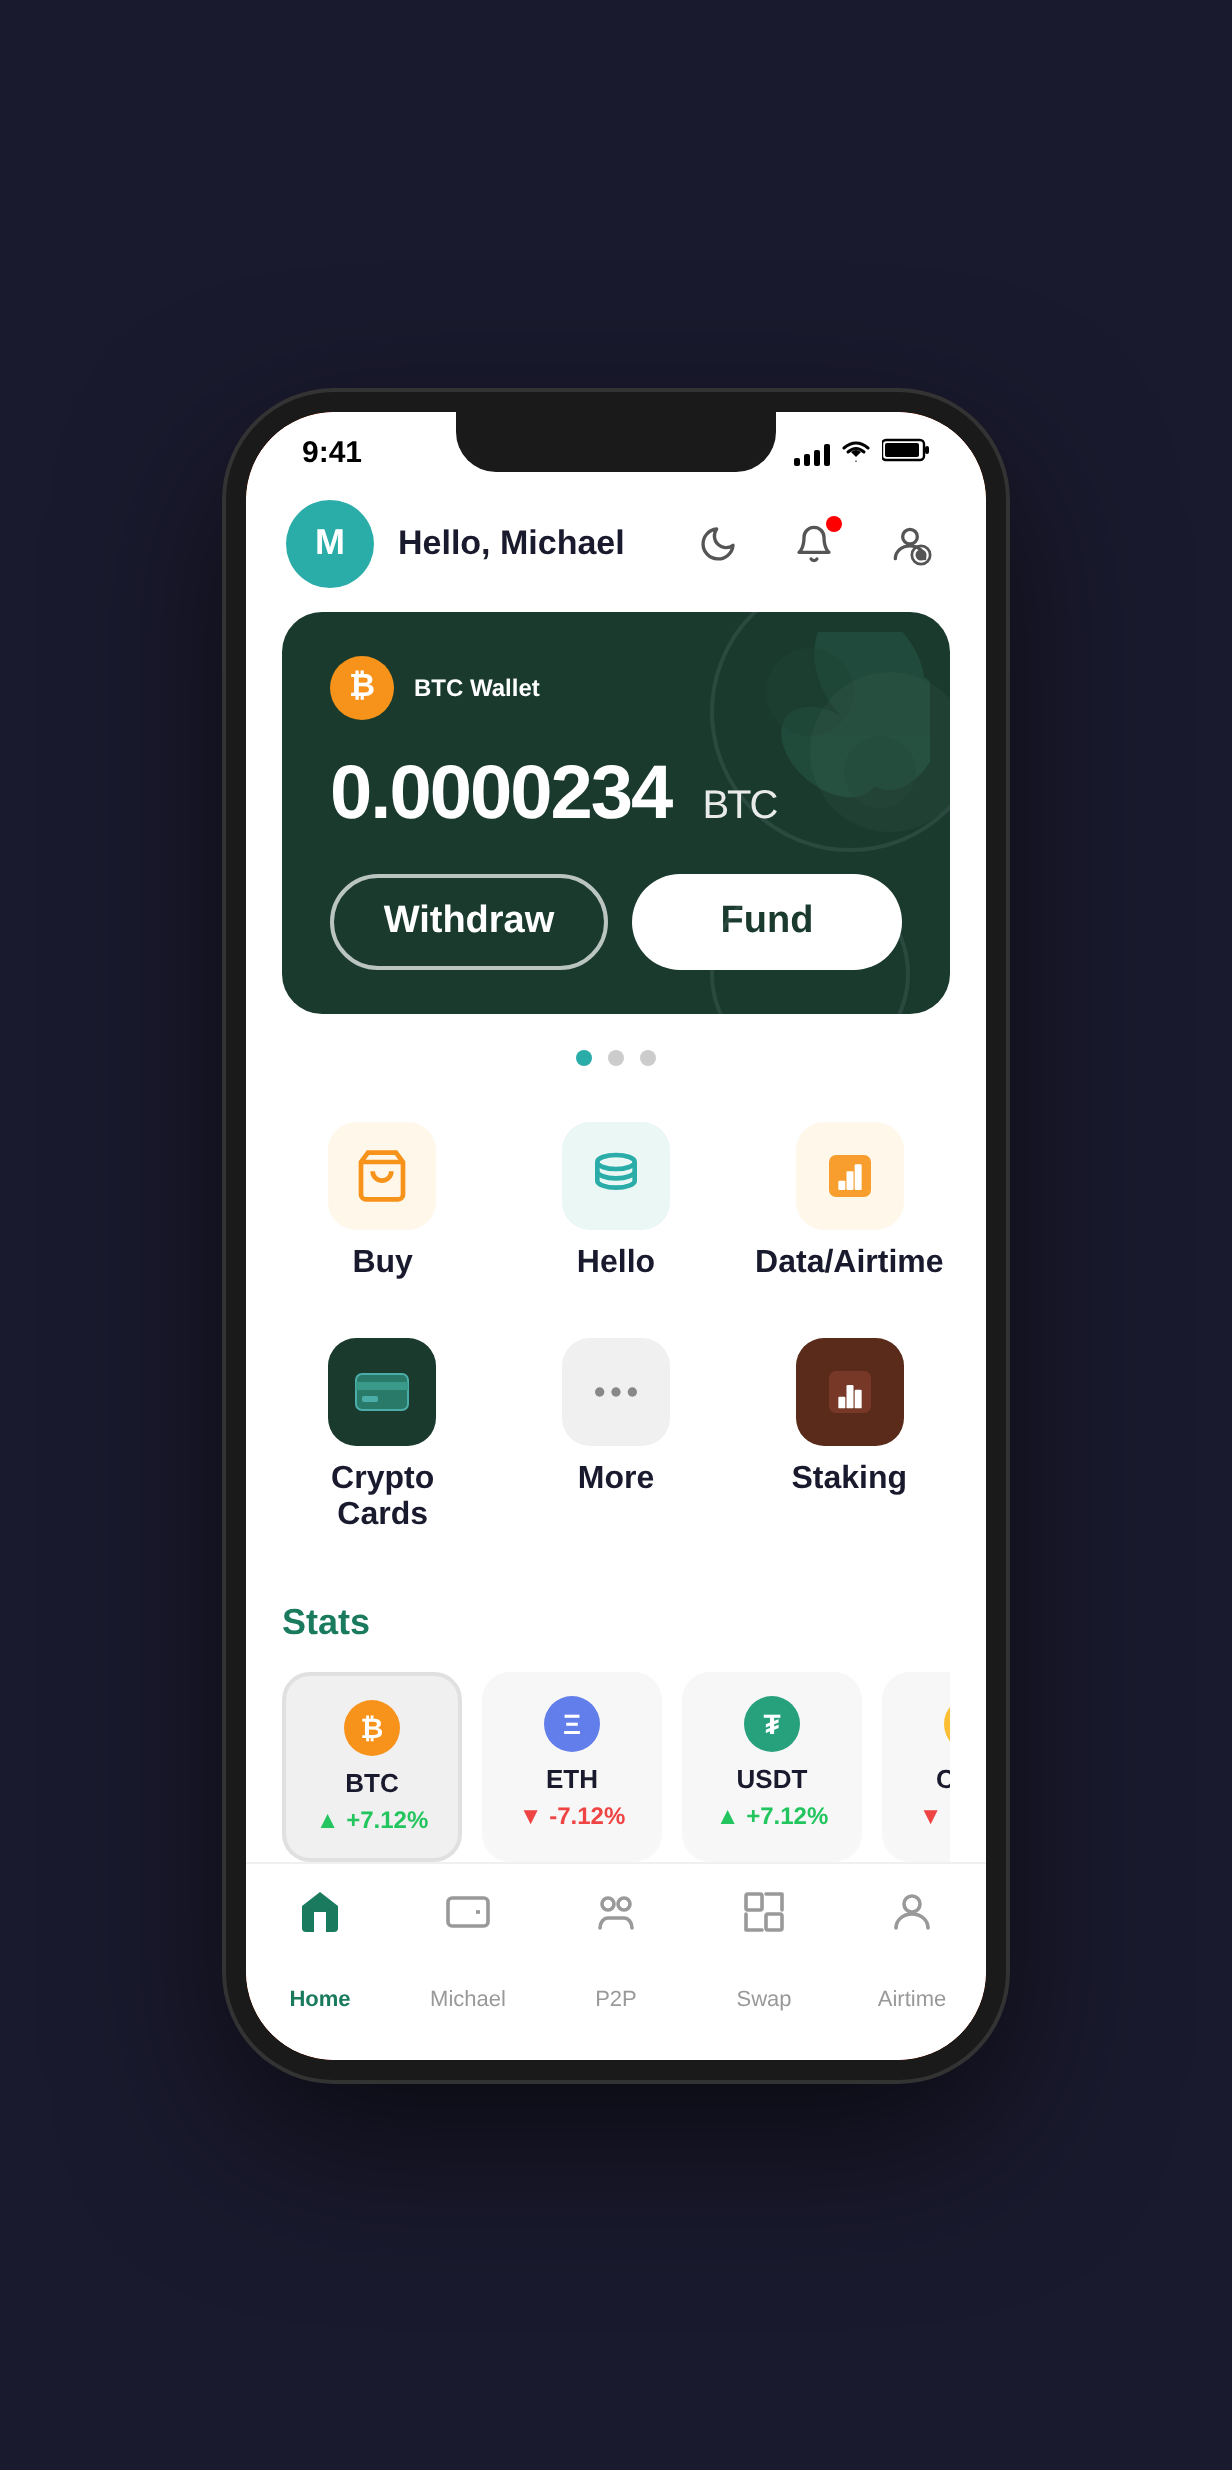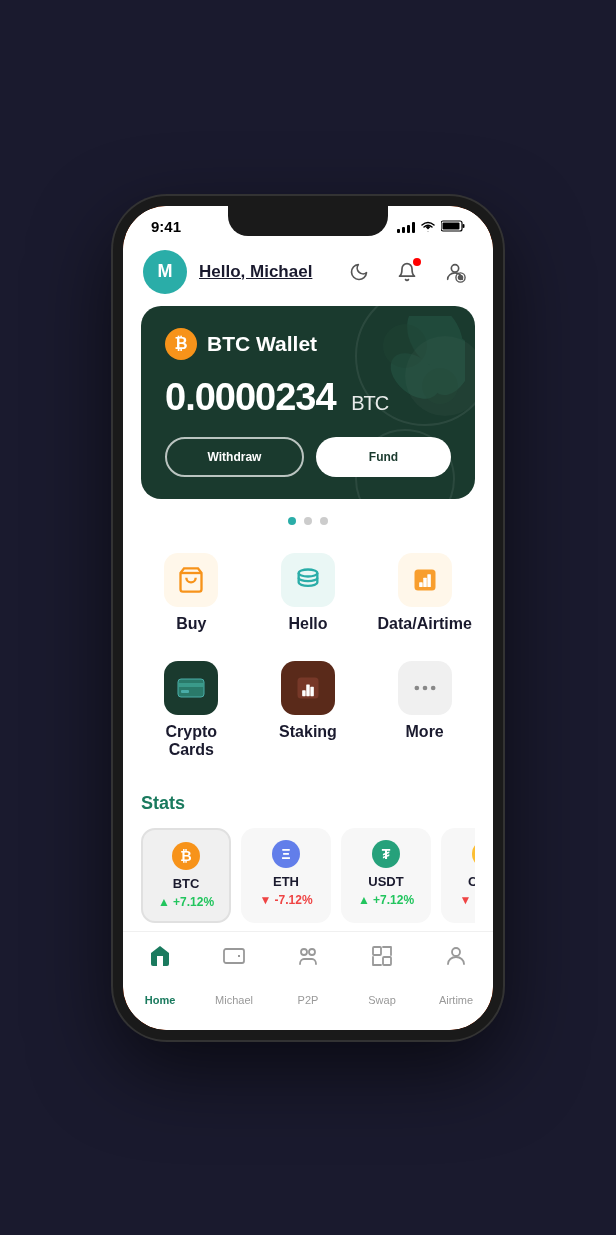--- a/index.html
+++ b/index.html
@@ -103,21 +103,20 @@
       font-weight: 700;
       font-size: 18px;
       flex-shrink: 0;
     }
     .greeting {
       flex: 1;
       margin-left: 12px;
       font-size: 17px;
       font-weight: 600;
       color: #1a1a2e;
-      text-decoration: underline;
     }
     .header-actions {
       display: flex;
       gap: 12px;
       align-items: center;
     }
     .header-icon-btn {
       width: 36px;
       height: 36px;
       border-radius: 50%;
@@ -191,21 +190,21 @@
       border-radius: 50%;
       display: flex;
       align-items: center;
       justify-content: center;
       color: white;
       font-size: 16px;
       font-weight: 700;
     }
     .wallet-label {
       color: #ffffff;
-      font-size: 21px;
+      font-size: 12px;
       font-weight: 600;
     }
     .wallet-balance {
       color: #ffffff;
       font-size: 38px;
       font-weight: 800;
       letter-spacing: -1px;
       margin-bottom: 8px;
       position: relative;
       z-index: 1;
@@ -218,21 +217,21 @@
     }
     .card-buttons {
       display: flex;
       gap: 12px;
       margin-top: 18px;
     }
     .card-btn {
       flex: 1;
       padding: 11px 0;
       border-radius: 30px;
-      font-size: 12px;
+      font-size: 19px;
       font-weight: 700;
       cursor: pointer;
       border: none;
     }
     .btn-withdraw {
       background: transparent;
       border: 2px solid rgba(255,255,255,0.7);
       color: #ffffff;
     }
     .btn-fund {
@@ -516,40 +515,40 @@
             <svg width="28" height="20" viewBox="0 0 28 20" fill="none">
               <rect x="1" y="1" width="26" height="18" rx="3" fill="#2a7a6a" stroke="#4aada8" stroke-width="1"></rect>
               <rect x="1" y="5" width="26" height="4" fill="#3a9a8a"></rect>
               <rect x="4" y="12" width="8" height="3" rx="1" fill="#4aada8"></rect>
             </svg>
           </div>
           <span class="action-label">Crypto<br>Cards</span>
         </div>
 
         <div class="action-item">
+          <div class="action-icon-wrap icon-more">
+            <svg width="28" height="28" viewBox="0 0 24 24" fill="none">
+              <circle cx="5" cy="12" r="2" fill="#888"></circle>
+              <circle cx="12" cy="12" r="2" fill="#888"></circle>
+              <circle cx="19" cy="12" r="2" fill="#888"></circle>
+            </svg>
+          </div>
+          <span class="action-label">More</span>
+        </div>
+
+        <div class="action-item">
           <div class="action-icon-wrap icon-staking">
             <svg width="28" height="28" viewBox="0 0 24 24" fill="none">
               <rect x="3" y="3" width="18" height="18" rx="3" fill="#7a3a2a" opacity="0.9"></rect>
               <rect x="7" y="14" width="3" height="5" rx="0.5" fill="white"></rect>
               <rect x="10.5" y="9" width="3" height="10" rx="0.5" fill="white"></rect>
               <rect x="14" y="11" width="3" height="8" rx="0.5" fill="white"></rect>
             </svg>
           </div>
           <span class="action-label">Staking</span>
-        </div>
-
-        <div class="action-item">
-          <div class="action-icon-wrap icon-more">
-            <svg width="28" height="28" viewBox="0 0 24 24" fill="none">
-              <circle cx="5" cy="12" r="2" fill="#888"></circle>
-              <circle cx="12" cy="12" r="2" fill="#888"></circle>
-              <circle cx="19" cy="12" r="2" fill="#888"></circle>
-            </svg>
-          </div>
-          <span class="action-label">More</span>
         </div>
 
       </div>
 
       <div class="stats-section">
         <div class="stats-title">Stats</div>
         <div class="stats-scroll">
 
           <div class="stat-card active">
             <div class="stat-coin-icon" style="background:#f7931a">₿</div>

